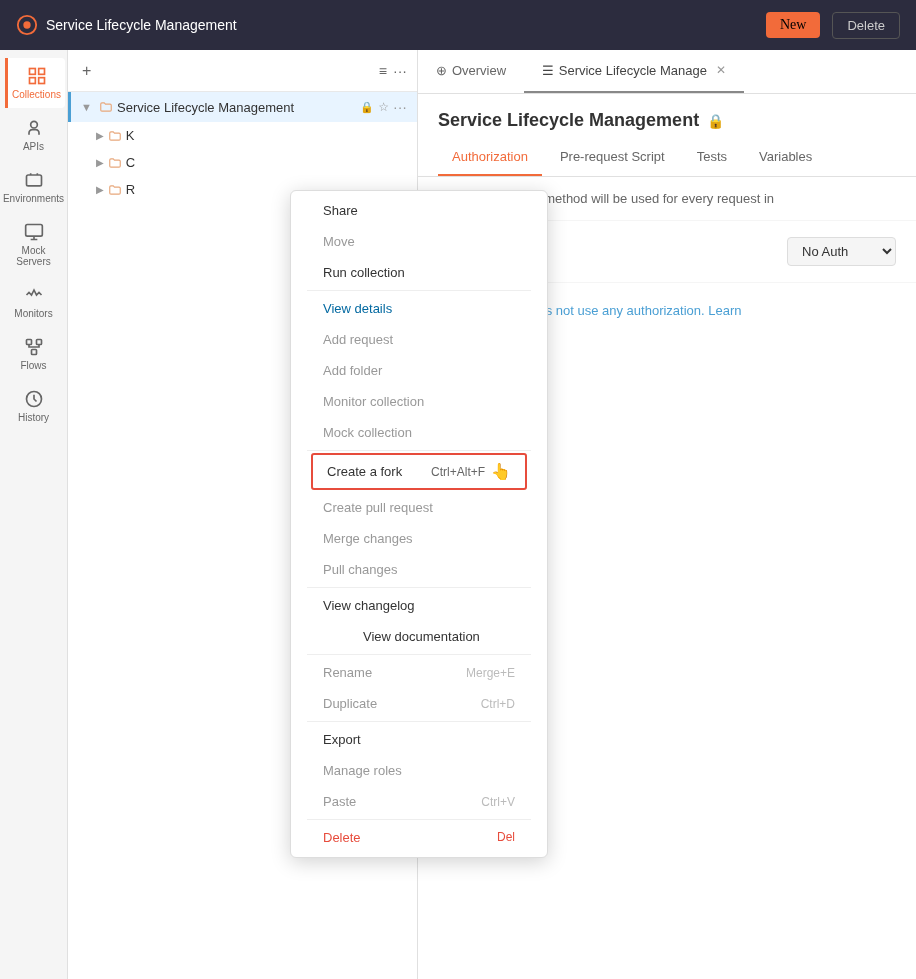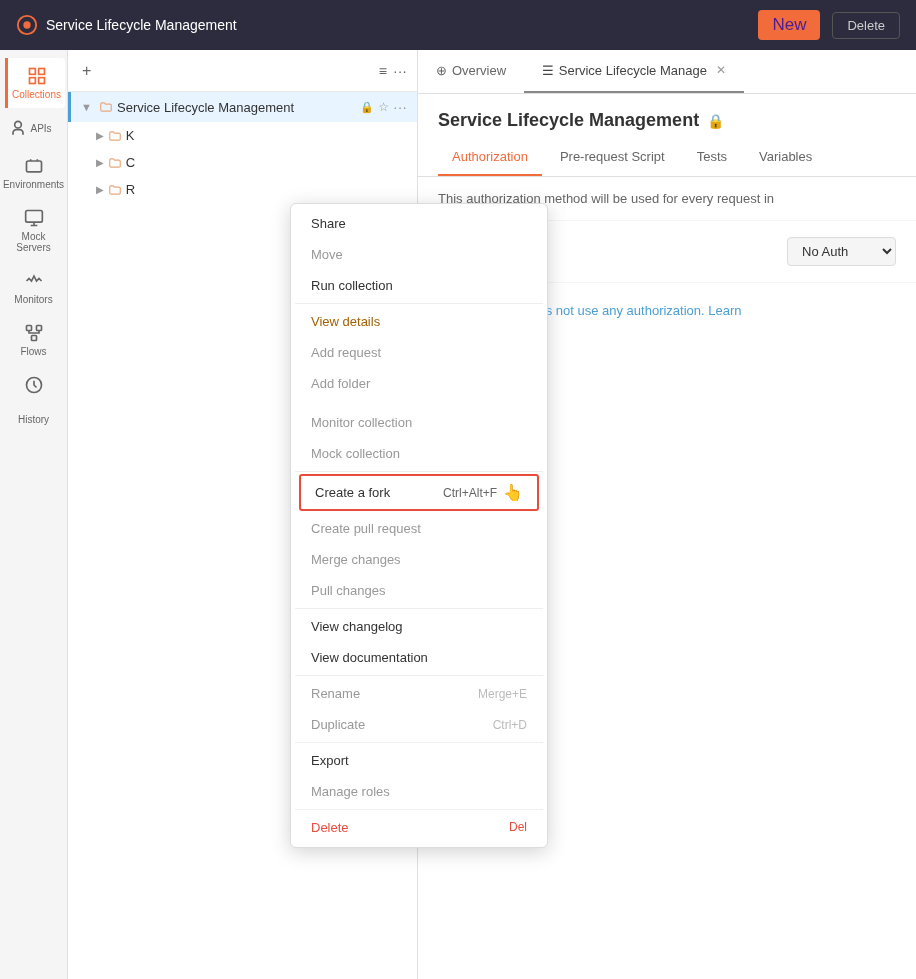--- a/index.html
+++ b/index.html
@@ -10,39 +10,39 @@
 
 <div style="display:flex; align-items:center; height:50px; background:#2c2c3e; padding:0 16px; gap:12px; flex-shrink:0;">
   <div style="display:flex; align-items:center; gap:8px;">
     <svg width="22" height="22" viewBox="0 0 24 24" fill="none">
       <circle cx="12" cy="12" r="10" stroke="#f26b3a" stroke-width="2"></circle>
       <circle cx="12" cy="12" r="4" fill="#f26b3a"></circle>
     </svg>
     <span style="color:#fff; font-size:14px; font-weight:500;">Service Lifecycle Management</span>
   </div>
   <div style="flex:1;"></div>
-  <button style="background:#f26b3a; color:#4c1d95; border:none; border-radius:4px; padding:5px 14px; font-size:17px; cursor:pointer; font-weight:500;">New</button>
+  <button style="background:#f26b3a; color:#000000; border:none; border-radius:4px; padding:5px 14px; font-size:14px; cursor:pointer; font-weight:500;font-family:Liberation Serif, serif;">New</button>
   <button style="background:transparent; color:#ccc; border:1px solid #555; border-radius:4px; padding:5px 14px; font-size:13px; cursor:pointer;">Delete</button>
 </div>
 
 <div style="display:flex; flex:1; overflow:hidden;">
 
   <div style="width:68px; background:#f5f5f5; border-right:1px solid #e0e0e0; display:flex; flex-direction:column; align-items:center; padding-top:8px; gap:2px; flex-shrink:0;">
 
     <div style="display:flex; flex-direction:column; align-items:center; gap:3px; padding:8px 16px; cursor:pointer; width:60px; border-left:3px solid #f26b3a; background:#fff; color:#f26b3a; border-radius:0 4px 4px 0; margin-left:3px;">
       <svg width="20" height="20" viewBox="0 0 24 24" fill="none" stroke="currentColor" stroke-width="2">
         <rect x="3" y="3" width="7" height="7"></rect>
         <rect x="14" y="3" width="7" height="7"></rect>
         <rect x="3" y="14" width="7" height="7"></rect>
         <rect x="14" y="14" width="7" height="7"></rect>
       </svg>
       <span style="font-size:10px;">Collections</span>
     </div>
 
-    <div style="display:flex; flex-direction:row; align-items:center; gap:3px; padding:8px 4px; cursor:pointer; width:60px; color:#666;">
+    <div style="display:flex; flex-direction:column; align-items:center; gap:3px; padding:8px 4px; cursor:pointer; width:60px; color:#666;">
       <svg width="20" height="20" viewBox="0 0 24 24" fill="none" stroke="currentColor" stroke-width="2">
         <circle cx="12" cy="8" r="4"></circle>
         <path d="M6 20v-2a4 4 0 0 1 4-4h4a4 4 0 0 1 4 4v2"></path>
       </svg>
       <span style="font-size:10px;">APIs</span>
     </div>
 
     <div style="display:flex; flex-direction:column; align-items:center; gap:3px; padding:8px 4px; cursor:pointer; width:60px; color:#666;">
       <svg width="20" height="20" viewBox="0 0 24 24" fill="none" stroke="currentColor" stroke-width="2">
         <rect x="3" y="6" width="18" height="13" rx="2"></rect>
@@ -69,21 +69,21 @@
     <div style="display:flex; flex-direction:column; align-items:center; gap:3px; padding:8px 4px; cursor:pointer; width:60px; color:#666;">
       <svg width="20" height="20" viewBox="0 0 24 24" fill="none" stroke="currentColor" stroke-width="2">
         <rect x="3" y="3" width="6" height="6" rx="1"></rect>
         <rect x="15" y="3" width="6" height="6" rx="1"></rect>
         <rect x="9" y="15" width="6" height="6" rx="1"></rect>
         <path d="M6 9v3h6m6-3v3h-6"></path>
       </svg>
       <span style="font-size:10px;">Flows</span>
     </div>
 
-    <div style="display:flex; flex-direction:column; align-items:center; gap:19px; padding:8px 4px; cursor:pointer; width:60px; color:#666;">
+    <div style="display:flex; flex-direction:column; align-items:center; gap:3px; padding:8px 4px; cursor:pointer; width:60px; color:#666;">
       <svg width="20" height="20" viewBox="0 0 24 24" fill="none" stroke="currentColor" stroke-width="2">
         <circle cx="12" cy="12" r="9"></circle>
         <path d="M12 7v5l3 3"></path>
       </svg>
       <span style="font-size:10px;">History</span>
     </div>
   </div>
 
   <div style="width:350px; background:#fff; border-right:1px solid #e0e0e0; display:flex; flex-direction:column; flex-shrink:0; position:relative;">
 
@@ -125,44 +125,44 @@
 
       <div style="display:flex; align-items:center; padding:6px 10px 6px 28px; gap:4px;">
         <span style="color:#999; font-size:10px;">▶</span>
         <svg width="14" height="14" viewBox="0 0 24 24" fill="none" stroke="#e8a87c" stroke-width="2">
           <path d="M3 7a2 2 0 0 1 2-2h4l2 2h8a2 2 0 0 1 2 2v8a2 2 0 0 1-2 2H5a2 2 0 0 1-2-2V7z"></path>
         </svg>
         <span style="font-size:13px; color:#333;">R</span>
       </div>
     </div>
 
-    <div style="position:absolute; left:222px; top:153px; background:#fff; border:1px solid #ddd; border-radius:6px; box-shadow:0 4px 20px rgba(0,0,0,0.18); width:258px; z-index:100; padding:4px 4px; max-height:820px; overflow-y:auto;">
+    <div style="position:absolute; left:222px; top:140px; background:#fff; border:1px solid #ddd; border-radius:6px; box-shadow:0 4px 20px rgba(0,0,0,0.18); width:258px; z-index:100; padding:4px 16px; max-height:820px; overflow-y:auto;">
 
       <div style="padding:8px 16px; cursor:pointer; font-size:13px; color:#333; display:flex; align-items:center; justify-content:space-between;">
         <span>Share</span>
       </div>
       <div style="padding:8px 16px; cursor:pointer; font-size:13px; color:#999; display:flex; align-items:center; justify-content:space-between;">
         <span>Move</span>
       </div>
       <div style="padding:8px 16px; cursor:pointer; font-size:13px; color:#333; display:flex; align-items:center; justify-content:space-between;">
         <span>Run collection</span>
       </div>
 
       <div style="height:1px; background:#eee; margin:2px 0;"></div>
 
-      <div style="padding:8px 16px; cursor:pointer; font-size:13px; color:#a16207; display:flex; align-items:flex-start; justify-content:space-between;">
+      <div style="padding:8px 16px; cursor:pointer; font-size:13px; color:#0369a1; display:flex; align-items:flex-start; justify-content:space-between;">
         <span>View details</span>
       </div>
       <div style="padding:8px 16px; cursor:pointer; font-size:13px; color:#999; display:flex; align-items:center; justify-content:space-between;">
         <span>Add request</span>
       </div>
       <div style="padding:8px 16px; cursor:pointer; font-size:13px; color:#999; display:flex; align-items:center; justify-content:space-between;">
         <span>Add folder</span>
       </div>
-      <div style="padding:8px 16px; cursor:pointer; font-size:13px; color:#999; display:flex; align-items:center; justify-content:space-between;margin-top:8px;">
+      <div style="padding:8px 16px; cursor:pointer; font-size:13px; color:#999; display:flex; align-items:center; justify-content:space-between;">
         <span>Monitor collection</span>
       </div>
       <div style="padding:8px 16px; cursor:pointer; font-size:13px; color:#999; display:flex; align-items:center; justify-content:space-between;">
         <span>Mock collection</span>
       </div>
 
       <div style="height:1px; background:#eee; margin:2px 0;"></div>
 
       <div style="padding:7px 14px; margin:2px 4px; cursor:pointer; font-size:13px; color:#333; display:flex; align-items:center; justify-content:space-between; border:2.5px solid #e74c3c; border-radius:3px; background:#fff; position:relative;">
         <span style="font-weight:500;">Create a fork</span>
@@ -180,21 +180,21 @@
       </div>
       <div style="padding:8px 16px; cursor:pointer; font-size:13px; color:#999; display:flex; align-items:center; justify-content:space-between;">
         <span>Pull changes</span>
       </div>
 
       <div style="height:1px; background:#eee; margin:2px 0;"></div>
 
       <div style="padding:8px 16px; cursor:pointer; font-size:13px; color:#333; display:flex; align-items:center; justify-content:space-between;">
         <span>View changelog</span>
       </div>
-      <div style="padding:8px 16px; cursor:pointer; font-size:13px; color:#333; display:flex; align-items:center; justify-content:space-between;">
+      <div style="padding:8px 16px; cursor:pointer; font-size:13px; color:#333; display:flex; align-items:center; justify-content:space-between;margin-left:40px;">
         <span>View documentation</span>
       </div>
 
       <div style="height:1px; background:#eee; margin:2px 0;"></div>
 
       <div style="padding:8px 16px; cursor:pointer; font-size:13px; color:#999; display:flex; align-items:center; justify-content:space-between;">
         <span>Rename</span>
         <span style="color:#bbb; font-size:12px;">Merge+E</span>
       </div>
       <div style="padding:8px 16px; cursor:pointer; font-size:13px; color:#999; display:flex; align-items:center; justify-content:space-between;">
@@ -202,20 +202,24 @@
         <span style="color:#bbb; font-size:12px;">Ctrl+D</span>
       </div>
 
       <div style="height:1px; background:#eee; margin:2px 0;"></div>
 
       <div style="padding:8px 16px; cursor:pointer; font-size:13px; color:#333; display:flex; align-items:center; justify-content:space-between;">
         <span>Export</span>
       </div>
       <div style="padding:8px 16px; cursor:pointer; font-size:13px; color:#999; display:flex; align-items:center; justify-content:space-between;">
         <span>Manage roles</span>
+      </div>
+      <div style="padding:8px 16px; cursor:pointer; font-size:13px; color:#999; display:flex; align-items:center; justify-content:space-between;">
+        <span>Paste</span>
+        <span style="color:#bbb; font-size:12px;">Ctrl+V</span>
       </div>
 
       <div style="height:1px; background:#eee; margin:2px 0;"></div>
 
       <div style="padding:8px 16px; cursor:pointer; font-size:13px; color:#e74c3c; display:flex; align-items:flex-start; justify-content:space-between;">
         <span>Delete</span>
         <span style="color:#e74c3c; font-size:12px;">Del</span>
       </div>
     </div>
   </div>

